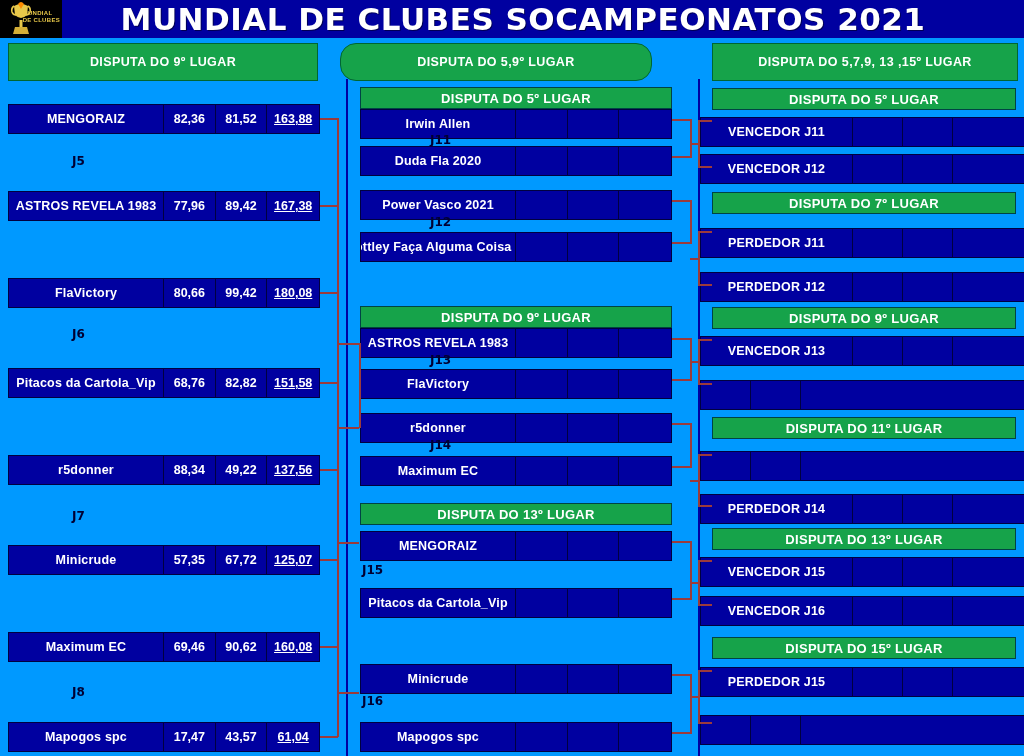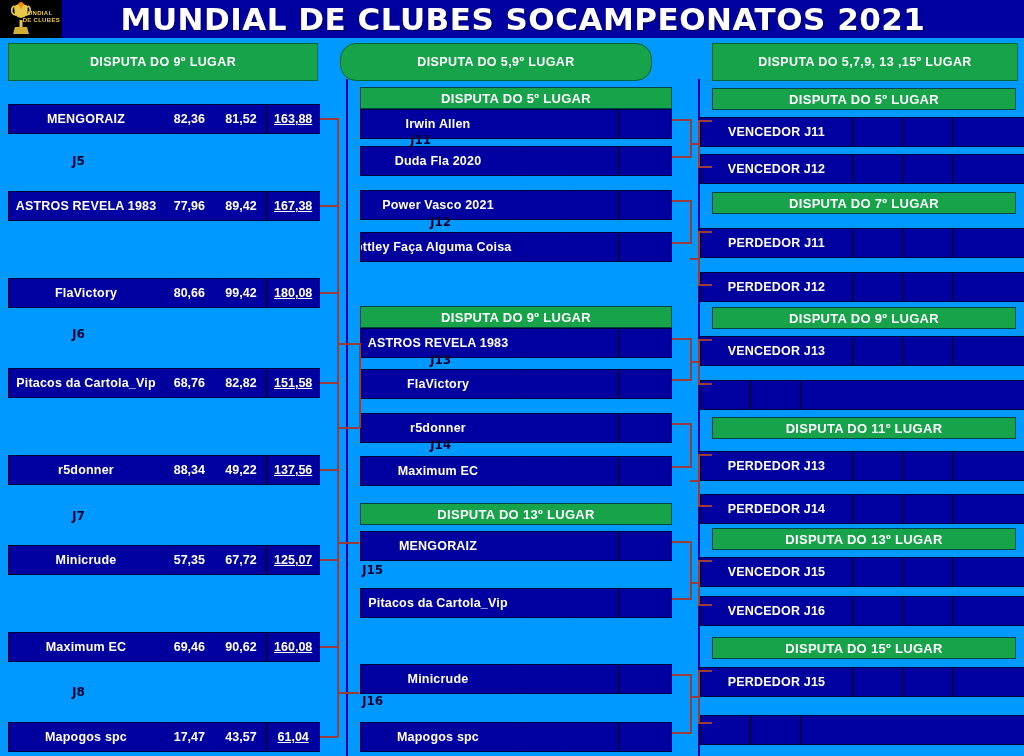--- a/index.html
+++ b/index.html
@@ -199,21 +199,21 @@
   <span class="val">61,04</span>
 </div>
 
 <div class="banner mbanner" style="top:87px">DISPUTA DO 5º LUGAR</div>
 <div class="row mrow" style="top:109px">
   <span class="nm">Irwin Allen</span>
   <span class="val"></span>
   <span class="val"></span>
   <span class="val"></span>
 </div>
-<div class="jlabel" style="left:410px;top:133px">J11</div>
+<div class="jlabel" style="left:430px;top:133px">J11</div>
 <div class="row mrow" style="top:146px">
   <span class="nm">Duda Fla 2020</span>
   <span class="val"></span>
   <span class="val"></span>
   <span class="val"></span>
 </div>
 <div class="row mrow" style="top:190px">
   <span class="nm">Power Vasco 2021</span>
   <span class="val"></span>
   <span class="val"></span>
@@ -319,21 +319,20 @@
   <span class="val"></span>
 </div>
 <div class="row rrow" style="top:373px">
   <span class="val"></span>
   <span class="val"></span>
   <span class="val"></span>
 </div>
 
 <div class="banner rbanner" style="top:417px">DISPUTA DO 11º LUGAR</div>
 <div class="row rrow" style="top:444px">
-  <span class="nm">PERDEDOR J13</span>
   <span class="val"></span>
   <span class="val"></span>
   <span class="val"></span>
 </div>
 <div class="row rrow" style="top:487px">
   <span class="nm">PERDEDOR J14</span>
   <span class="val"></span>
   <span class="val"></span>
   <span class="val"></span>
 </div>

